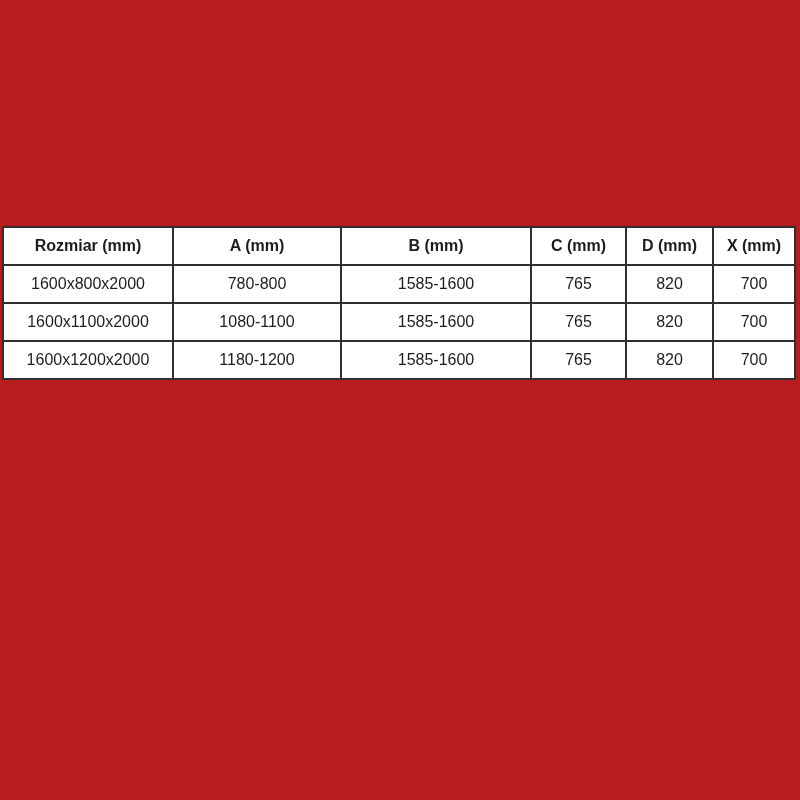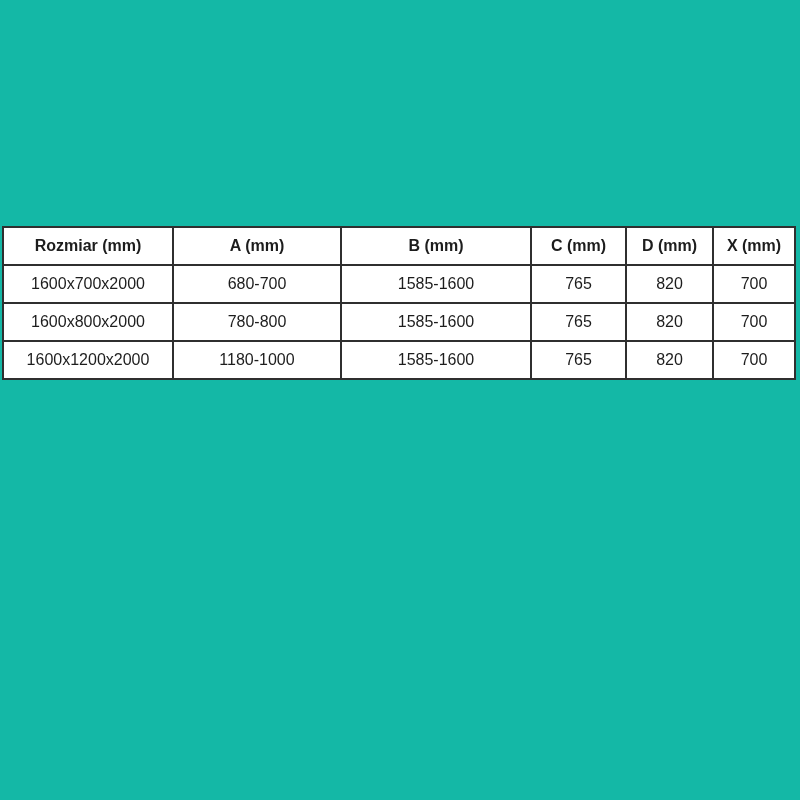--- a/index.html
+++ b/index.html
@@ -9,21 +9,21 @@
   }
   body {
     width: 800px;
     height: 800px;
     font-family: "Liberation Sans", sans-serif;
   }
   .canvas {
     position: relative;
     width: 800px;
     height: 800px;
-    background: #14b8a6;
+    background: #b91c1c;
     overflow: hidden;
   }
   table.spec-table {
     position: absolute;
     left: 2px;
     top: 226px;
     width: 792px;
     border-collapse: collapse;
     table-layout: fixed;
     color: #1d1d1d;
@@ -64,38 +64,38 @@
         <th>Rozmiar (mm)</th>
         <th>A (mm)</th>
         <th>B (mm)</th>
         <th>C (mm)</th>
         <th>D (mm)</th>
         <th>X (mm)</th>
       </tr>
     </thead>
     <tbody>
       <tr>
-        <td>1600x700x2000</td>
-        <td>680-700</td>
-        <td>1585-1600</td>
-        <td>765</td>
-        <td>820</td>
-        <td>700</td>
-      </tr>
-      <tr>
         <td>1600x800x2000</td>
         <td>780-800</td>
         <td>1585-1600</td>
         <td>765</td>
         <td>820</td>
         <td>700</td>
       </tr>
       <tr>
+        <td>1600x1100x2000</td>
+        <td>1080-1100</td>
+        <td>1585-1600</td>
+        <td>765</td>
+        <td>820</td>
+        <td>700</td>
+      </tr>
+      <tr>
         <td>1600x1200x2000</td>
-        <td>1180-1000</td>
+        <td>1180-1200</td>
         <td>1585-1600</td>
         <td>765</td>
         <td>820</td>
         <td>700</td>
       </tr>
     </tbody>
   </table>
 </div>
 
 </body></html>

